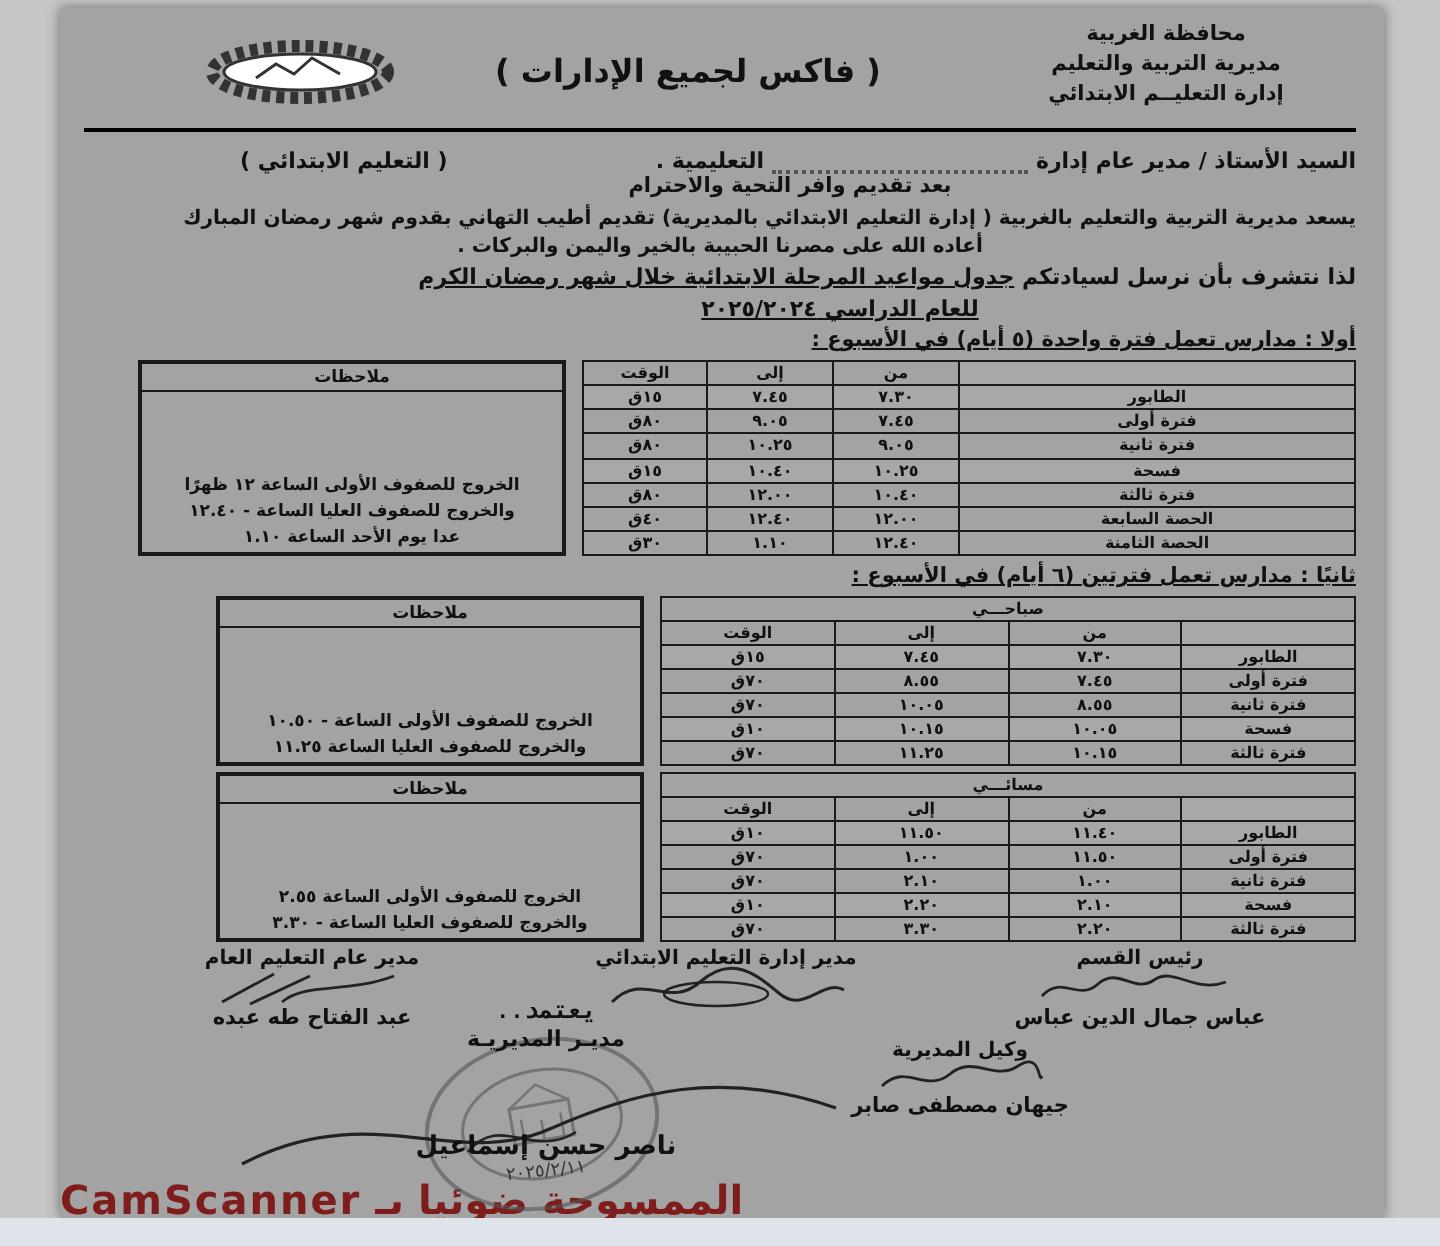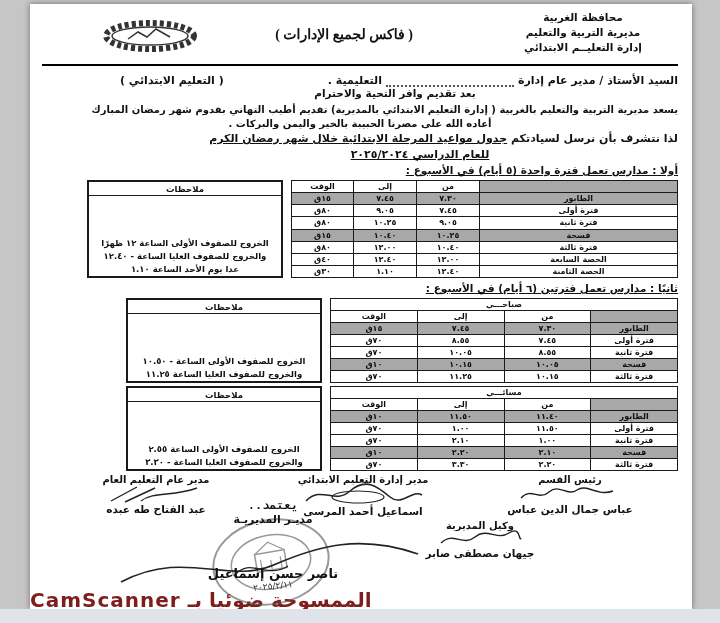--- a/index.html
+++ b/index.html
@@ -1,28 +1,28 @@
 <!DOCTYPE html>
 <html lang="ar"><head>
 <meta charset="utf-8">
 <style>
   * { margin:0; padding:0; box-sizing:border-box; }
   html,body { width:720px; height:623px; overflow:hidden; }
   body { background:#c6c6c6; font-family:"DejaVu Sans", sans-serif; position:relative; }
   .page {
     position:absolute; left:30px; top:4px; width:662px; height:605px;
-    background:#ffffff; box-shadow:0 0 6px rgba(0,0,0,.45);
+    background:#a3a3a3; box-shadow:0 0 6px rgba(0,0,0,.45);
     direction:rtl; padding:6px 14px 0 12px; color:#111;
   }
   .bottom-strip { position:absolute; left:0; top:609px; width:720px; height:14px; background:#dfe3ea; }
 
   
   .hdr { display:flex; justify-content:space-between; align-items:flex-start; height:52px; }
   .gov { text-align:center; width:190px; font-weight:700; font-size:10.5px; line-height:15px; }
-  .fax { font-weight:700; font-size:14px; margin-top:16px;font-family:Liberation Serif, serif; }
+  .fax { font-weight:700; font-size:16px; margin-top:16px; }
   .logo { margin-top:6px; margin-left:58px; }
   .rule { border:none; border-top:2px solid #000; margin:2px 0 4px 0; }
 
   
   .salut { display:flex; align-items:flex-end; font-weight:700; font-size:11px; height:17px; }
   .blank { display:inline-block; width:128px; border-bottom:2px dotted #555; height:11px; margin:0 4px; }
   .aside { margin-right:auto; margin-left:78px; }
   .greet { text-align:center; padding-left:70px; font-weight:700; font-size:10.5px; height:15px; }
 
   .bodyl1 { font-size:10px; font-weight:600; text-align:right; line-height:15px; }
@@ -35,21 +35,21 @@
   
   .sched { display:flex; align-items:stretch; gap:8px; margin:2px 0 3px 0; }
   table.tt { border-collapse:collapse; table-layout:fixed; width:348px; }
   table.tt td { border:1px solid #1a1a1a; text-align:center; font-size:8px; font-weight:700; height:10px; padding:0 1px; overflow:hidden; white-space:nowrap; }
   table.tt .c-name { width:198px; }
   table.tt .c-n { width:63px; }
   table.tt .c-t { width:62px; }
   tr.shade td { background:#a8a8a8; }
   td.blankhead { background:#a8a8a8; }
   td.title-row { font-size:9.5px; height:12px; letter-spacing:1px; }
-  .notesbox { width:196px; border:2px solid #1a1a1a; display:flex; flex-direction:column;gap:41px; }
+  .notesbox { width:214px; border:2px solid #1a1a1a; display:flex; flex-direction:column;gap:41px; }
   .notesbox .nh { border-bottom:1.5px solid #1a1a1a; text-align:center; font-size:8.5px; font-weight:700; height:14px; line-height:14px; }
   .notesbox .nb { flex:1; display:flex; flex-direction:column; justify-content:center; text-align:center; font-size:8.5px; font-weight:700; line-height:13px; }
 
   
   .sigs { position:relative; height:150px; margin-top:3px; }
   .sigrow { display:flex; justify-content:space-between; padding:0 8px 0 14px; }
   .sigcol { text-align:center; width:200px; }
   .sigcol .t { font-weight:700; font-size:10px; }
   .sigcol .n { font-weight:700; font-size:10.5px; }
   .scrib { display:block; margin:-2px auto; }
@@ -289,21 +289,20 @@
           <path d="M6,15 C16,4 24,18 34,9 S52,14 62,7 S82,14 98,8" fill="none" stroke="#222" stroke-width="1.4"></path>
         </svg>
         <div class="n">عباس جمال الدين عباس</div>
       </div>
       <div class="sigcol">
         <div class="t">مدير إدارة التعليم الابتدائي</div>
         <svg class="scrib" width="130" height="24" viewBox="0 0 130 24">
           <path d="M8,18 C24,2 36,22 52,8 S80,4 92,14 S114,6 124,12" fill="none" stroke="#222" stroke-width="1.5"></path>
           <ellipse cx="60" cy="14" rx="26" ry="6" fill="none" stroke="#222" stroke-width="1.2"></ellipse>
         </svg>
-        <div class="n">اسماعيل أحمد المرسى</div>
       </div>
       <div class="sigcol">
         <div class="t">مدير عام التعليم العام</div>
         <svg class="scrib" width="110" height="22" viewBox="0 0 110 22">
           <path d="M10,18 L36,4 M24,19 L54,5 M40,18 C52,8 72,14 96,5" fill="none" stroke="#222" stroke-width="1.4"></path>
         </svg>
         <div class="n">عبد الفتاح طه عبده</div>
       </div>
     </div>
 

